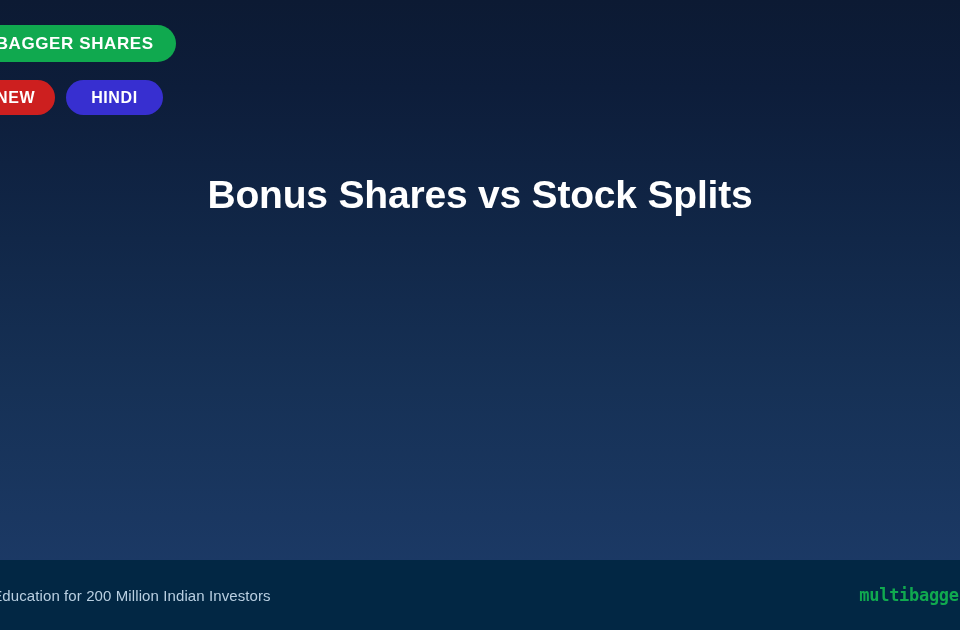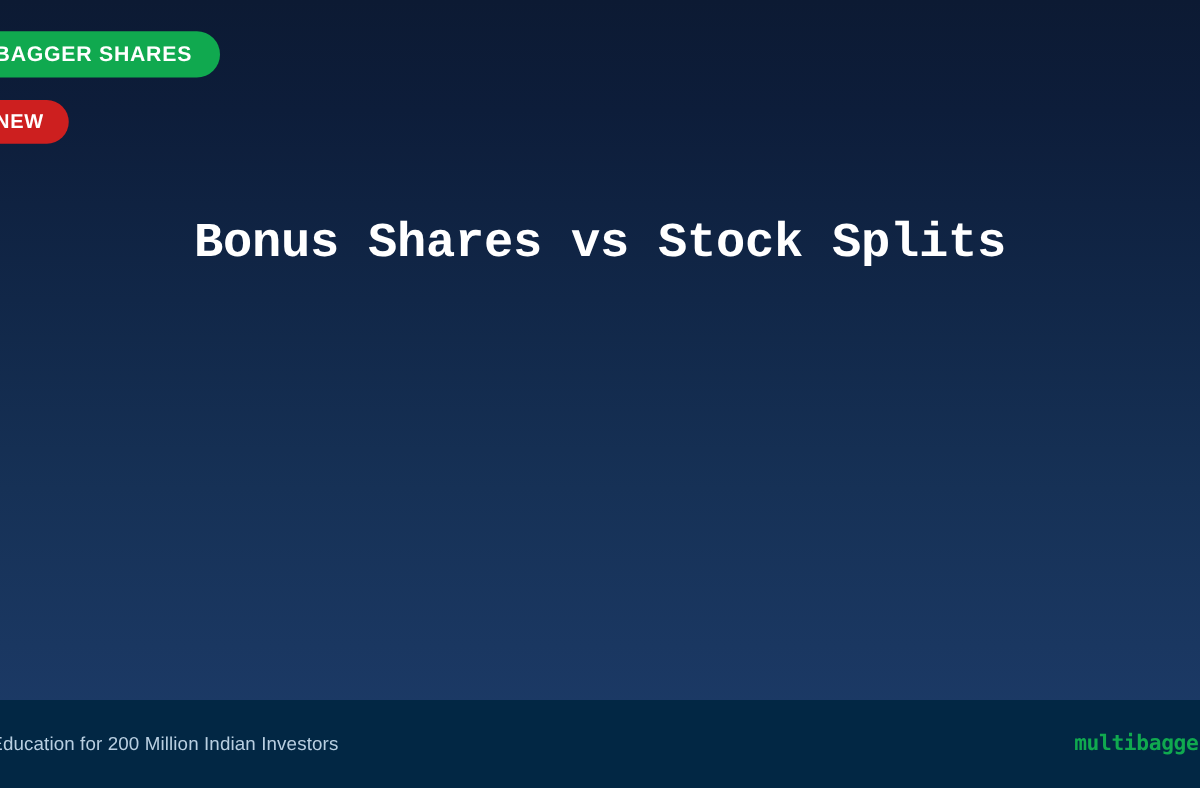--- a/index.html
+++ b/index.html
@@ -87,21 +87,20 @@
     padding: 0 70px;
     box-sizing: border-box;
   }
   .title-line {
     display: block;
     color: #ffffff;
     font-size: 39px;
     font-weight: bold;
     line-height: 50px;
     letter-spacing: -0.2px;
-    font-family: Liberation Mono, monospace;
   }
 
   
   #footer {
     position: absolute;
     left: 0;
     bottom: 0;
     width: 960px;
     height: 70px;
     background: #022744;
@@ -130,20 +129,21 @@
 <body>
 
 <div id="card">
 
   <div id="badge-row-primary">
     <span class="pill pill-category">MULTIBAGGER SHARES</span>
   </div>
 
   <div id="badge-row-secondary">
     <span class="pill pill-tag">NEW</span>
+    <span class="pill pill-lang">HINDI</span>
   </div>
 
   <div id="title-block">
     <span class="title-line">Bonus Shares vs Stock Splits</span>
   </div>
 
   <div id="footer">
     <span id="footer-tagline">Investing Education for 200 Million Indian Investors</span>
     <span id="footer-site">multibaggershares.com</span>
   </div>

